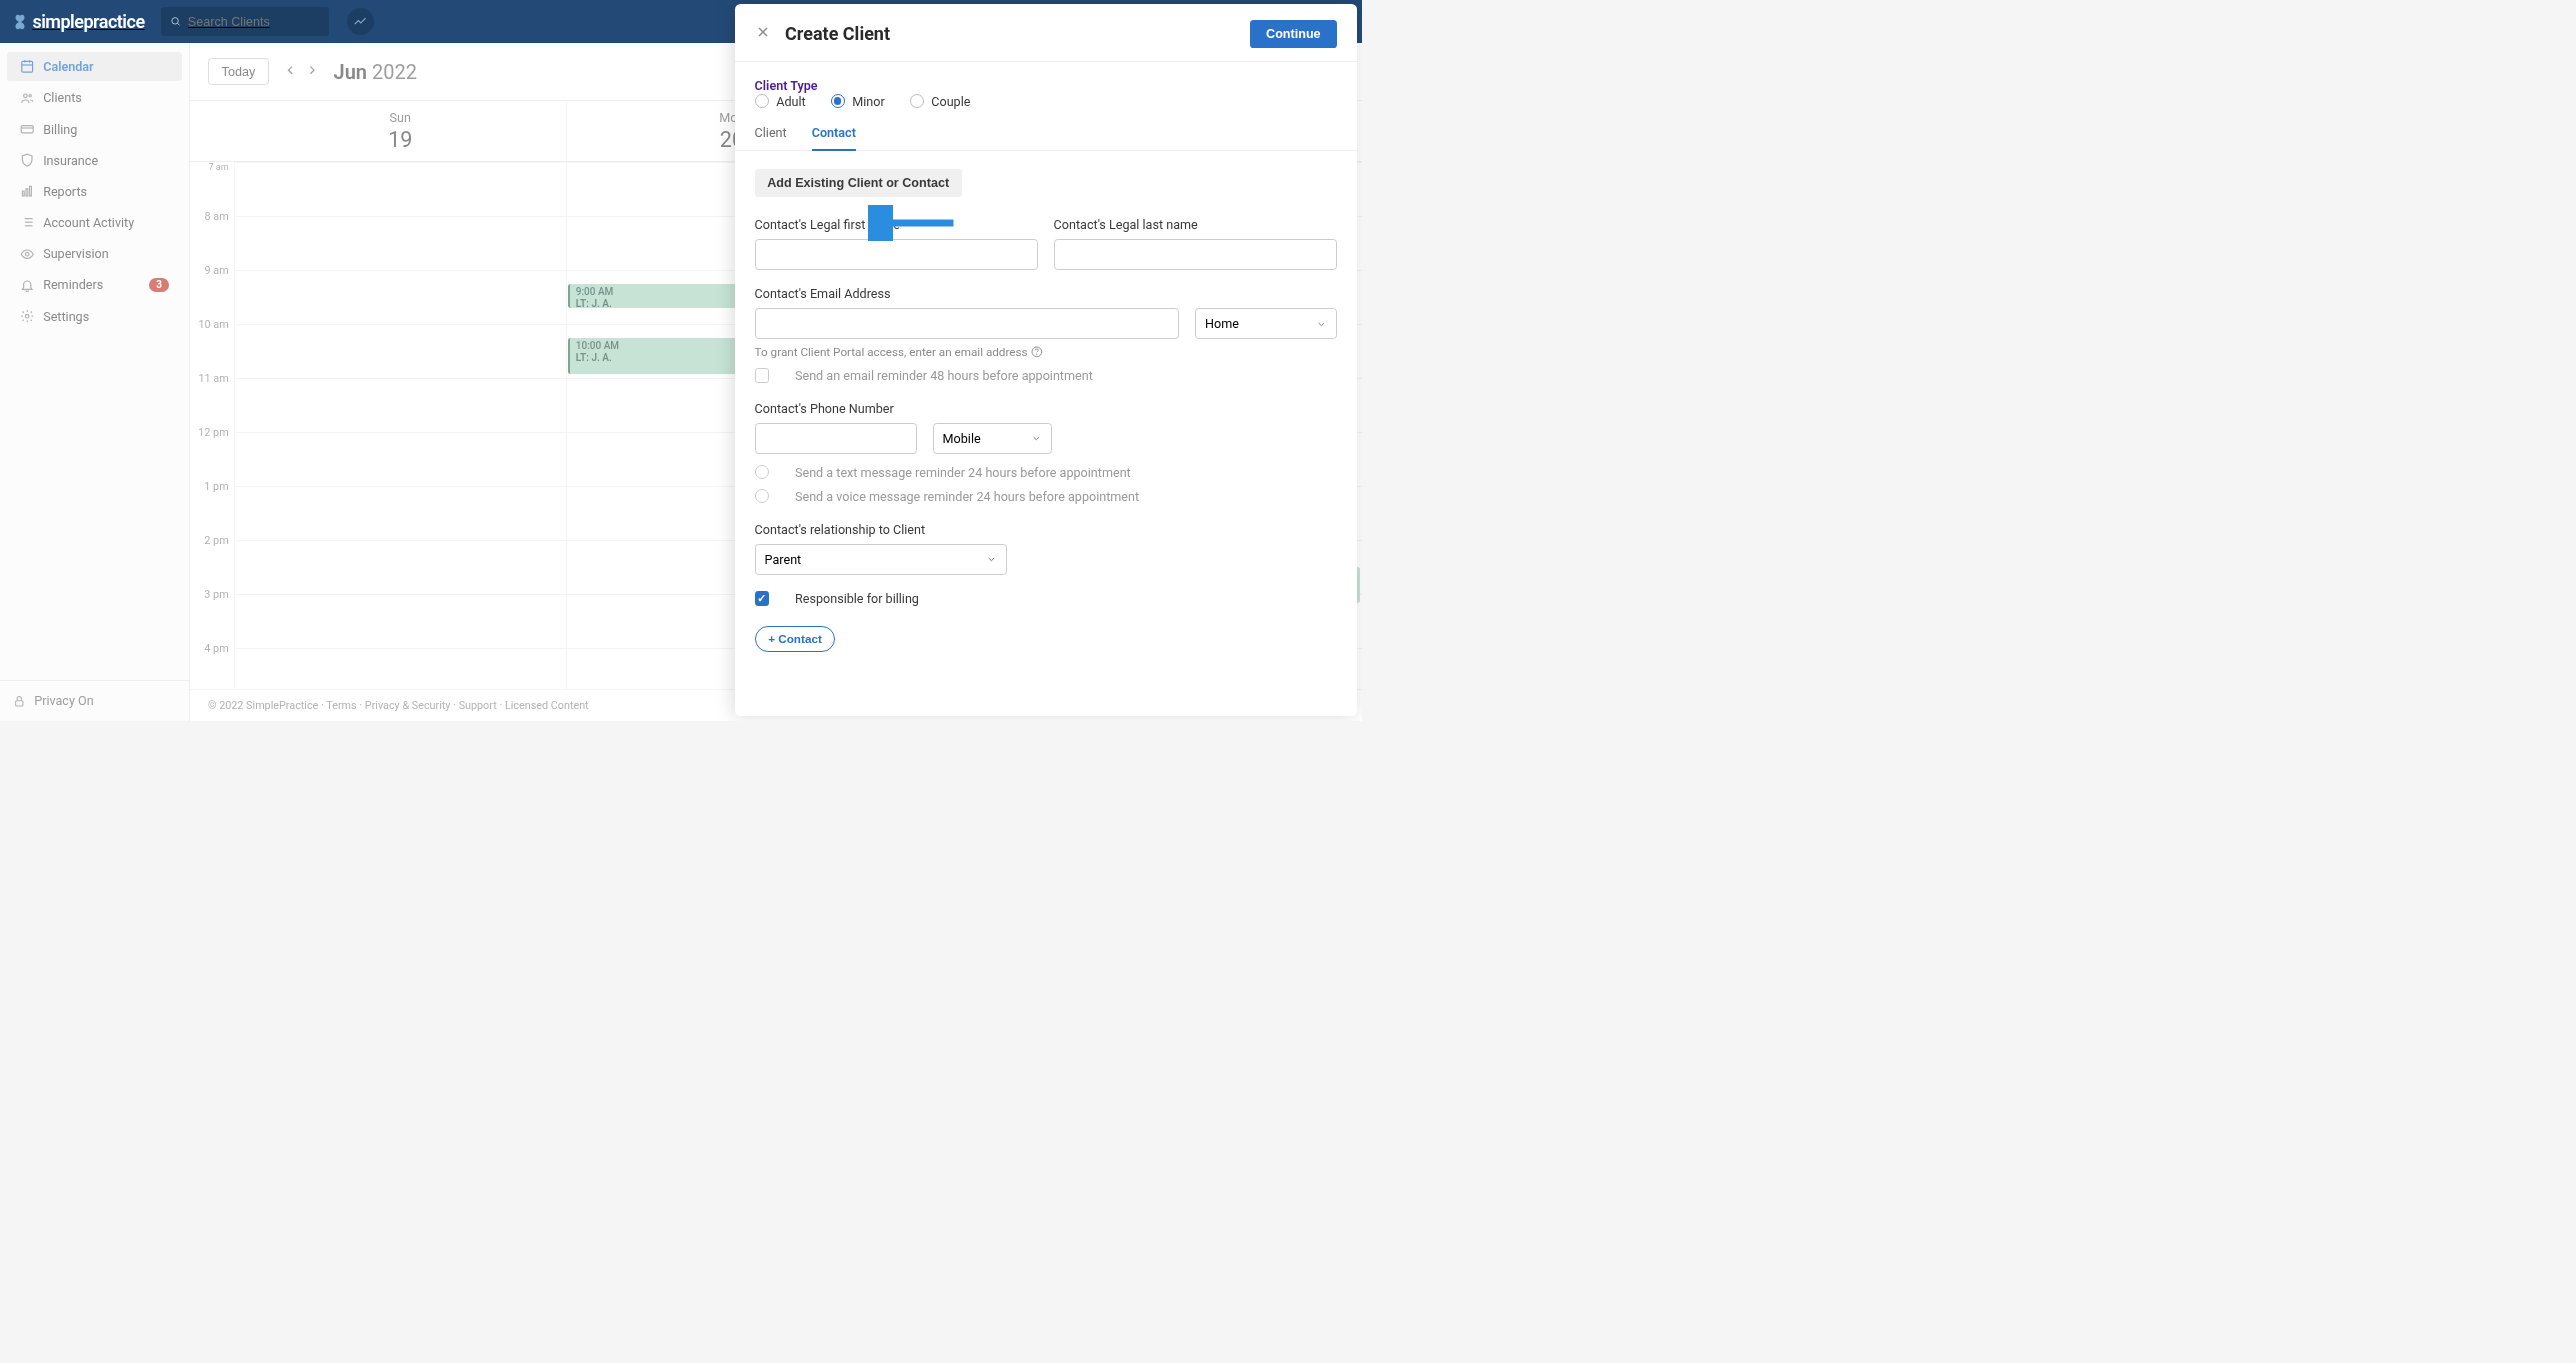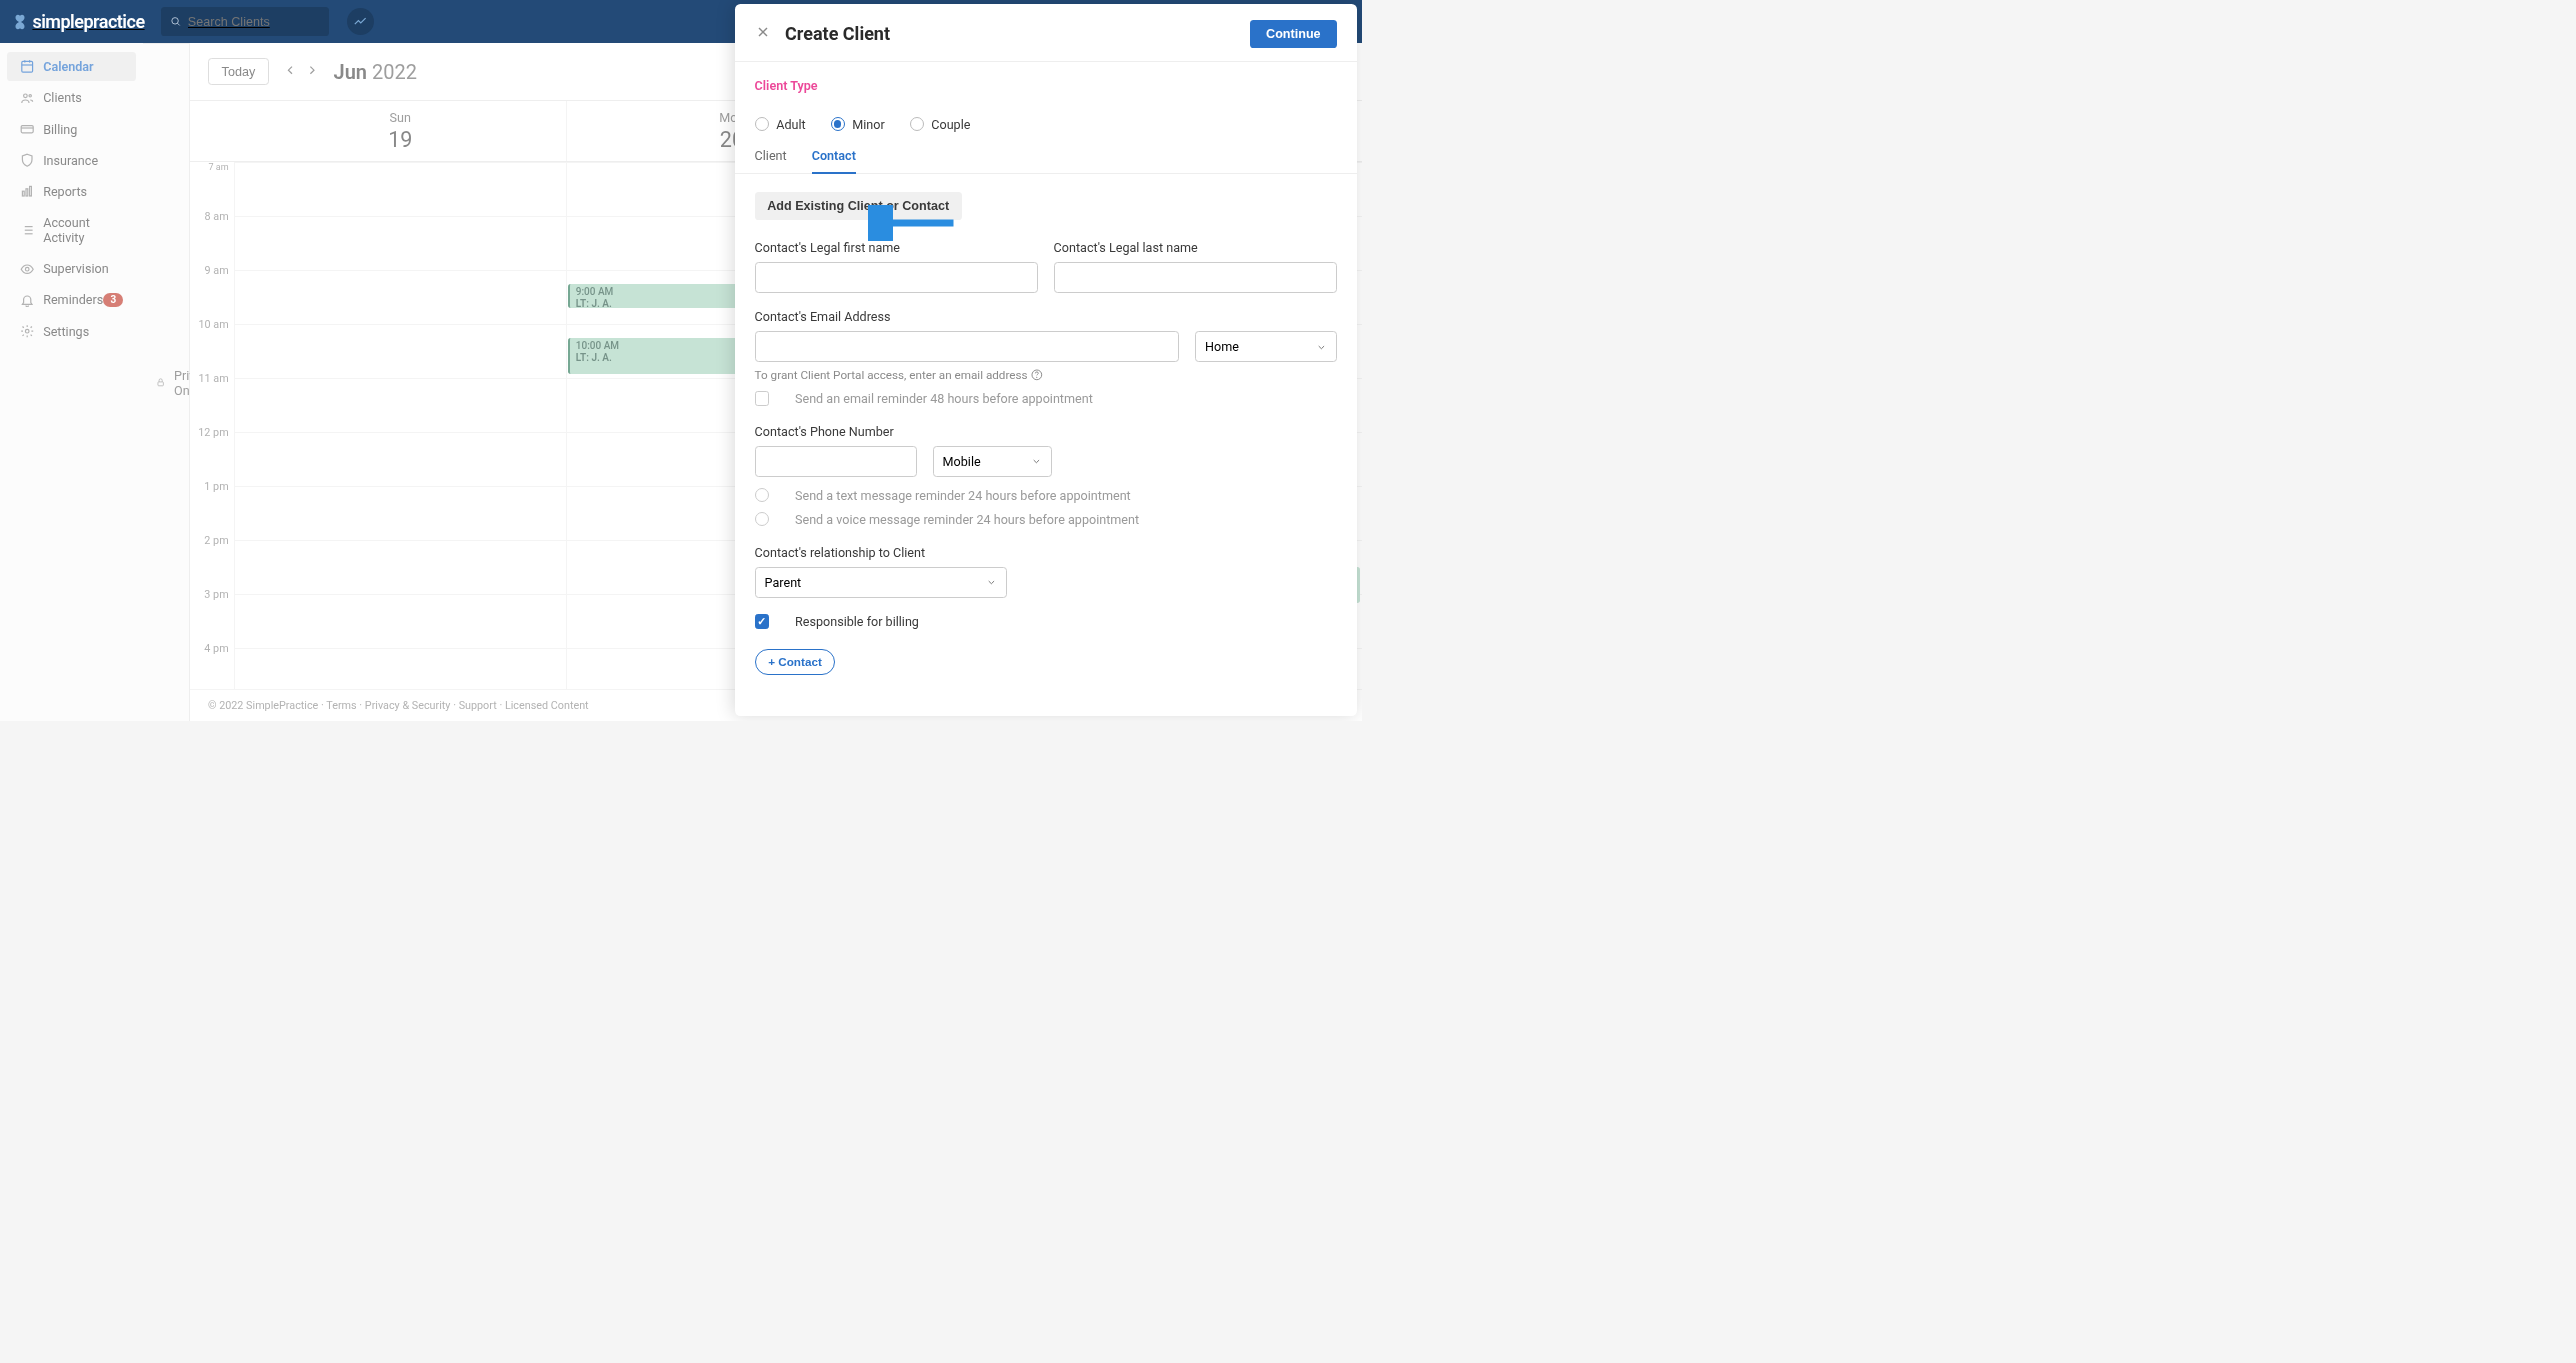--- a/index.html
+++ b/index.html
@@ -7,21 +7,21 @@
 
 
 .header { background: #234a77; height: 43px; display: flex; align-items: center; padding: 0 10.8px; text-decoration: underline; }
 .logo { display: flex; align-items: center; color: #fff; font-size: 18px; font-weight: 600; letter-spacing: -0.5px; }
 .logo svg { margin-right: 3.6px; }
 .search-box { margin-left: 16px; background: #1d3e63; border-radius: 3.6px; height: 29px; display: flex; align-items: center; padding: 0 9px; width: 168px; }
 .search-box input { background: transparent; border: none; color: #b9c9db; font-size: 12.6px; margin-left: 7.2px; outline: none; width: 100%; }
 .chart-btn { margin-left: 18px; width: 27px; height: 27px; background: #1d3e63; border-radius: 50%; display: flex; align-items: center; justify-content: center; }
 
 
-.sidebar { position: absolute; top: 43px; left: 0; width: 190px; bottom: 0; background: #fafafa; border-right: 0.9px solid #e5e5e5; display: flex; flex-direction: row; }
+.sidebar { position: absolute; top: 43px; left: 0; width: 190px; bottom: 0; background: #fafafa; border-right: 0.9px solid #e5e5e5; display: flex; flex-direction: column; }
 .sidebar-items { flex: 1; padding-top: 9px; }
 .sidebar-item { display: flex; align-items: center; padding: 7.2px 12.6px; margin: 0 7.2px 1.8px 7.2px; border-radius: 3.6px; color: #4a4a4a; font-size: 12.6px; cursor: pointer; }
 .sidebar-item.active { background: #e8e8e8; color: #2a72c9; font-weight: 600; }
 .sidebar-item.active svg { color: #2a72c9; }
 .sidebar-item svg { margin-right: 9px; color: #8a8a8a; flex-shrink: 0; }
 .badge { margin-left: auto; background: #c0392b; color: #fff; font-size: 10px; font-weight: 700; padding: 1.8px 7.2px; border-radius: 9px; }
 .sidebar-footer { border-top: 0.9px solid #e5e5e5; padding: 12.6px; display: flex; align-items: center; color: #6a6a6a; font-size: 12.6px; }
 .sidebar-footer svg { margin-right: 9px; color: #8a8a8a; }
 
 
@@ -68,21 +68,21 @@
 .dim { position: absolute; inset: 43px 0 0 0; background: rgba(255,255,255,0.35); pointer-events: none; }
 
 
 .modal { position: absolute; top: 3.6px; right: 5.4px; bottom: 5.4px; width: 622px; background: #fff; border-radius: 5.4px; box-shadow: -1.8px 0 18px rgba(0,0,0,0.15); display: flex; flex-direction: column; overflow: hidden; }
 .modal-header { display: flex; align-items: center; padding: 16px 20px 12.6px 20px; border-bottom: 0.9px solid #eee; }
 .modal-header .close { background: none; border: none; color: #8a8a8a; cursor: pointer; margin-right: 14.4px; }
 .modal-header h2 { font-size: 18px; font-weight: 700; color: #2a2a2a; }
 .modal-header .continue { margin-left: auto; background: #2a72c9; color: #fff; border: none; padding: 7.2px 16px; border-radius: 3.6px; font-size: 12.6px; font-weight: 600; cursor: pointer; }
 
 .modal-body { flex: 1; overflow-y: auto; padding: 16px 20px 20px 20px; }
-.section-label { font-size: 12.6px; color: #ec4899; font-weight: 600; margin-bottom: 24px; }
+.section-label { font-size: 12.6px; color: #4c1d95; font-weight: 600; margin-bottom: 1px; }
 
 .radio-row { display: flex; gap: 25px; margin-bottom: 16px; }
 .radio-item { display: flex; align-items: center; gap: 7.2px; cursor: pointer; }
 .radio-item .rcircle { width: 14.4px; height: 14.4px; border: 1.8px solid #bbb; border-radius: 50%; display: flex; align-items: center; justify-content: center; }
 .radio-item.checked .rcircle { border-color: #2a72c9; }
 .radio-item.checked .rcircle::after { content: ''; width: 7.2px; height: 7.2px; background: #2a72c9; border-radius: 50%; }
 .radio-item span { font-size: 12.6px; color: #3a3a3a; }
 
 .tabs { display: flex; gap: 25px; border-bottom: 0.9px solid #eee; margin-bottom: 18px; position: relative; margin-left: -20px; margin-right: -20px; padding-left: 20px; }
 .tab { padding-bottom: 9px; font-size: 12.6px; color: #6a6a6a; cursor: pointer; }

